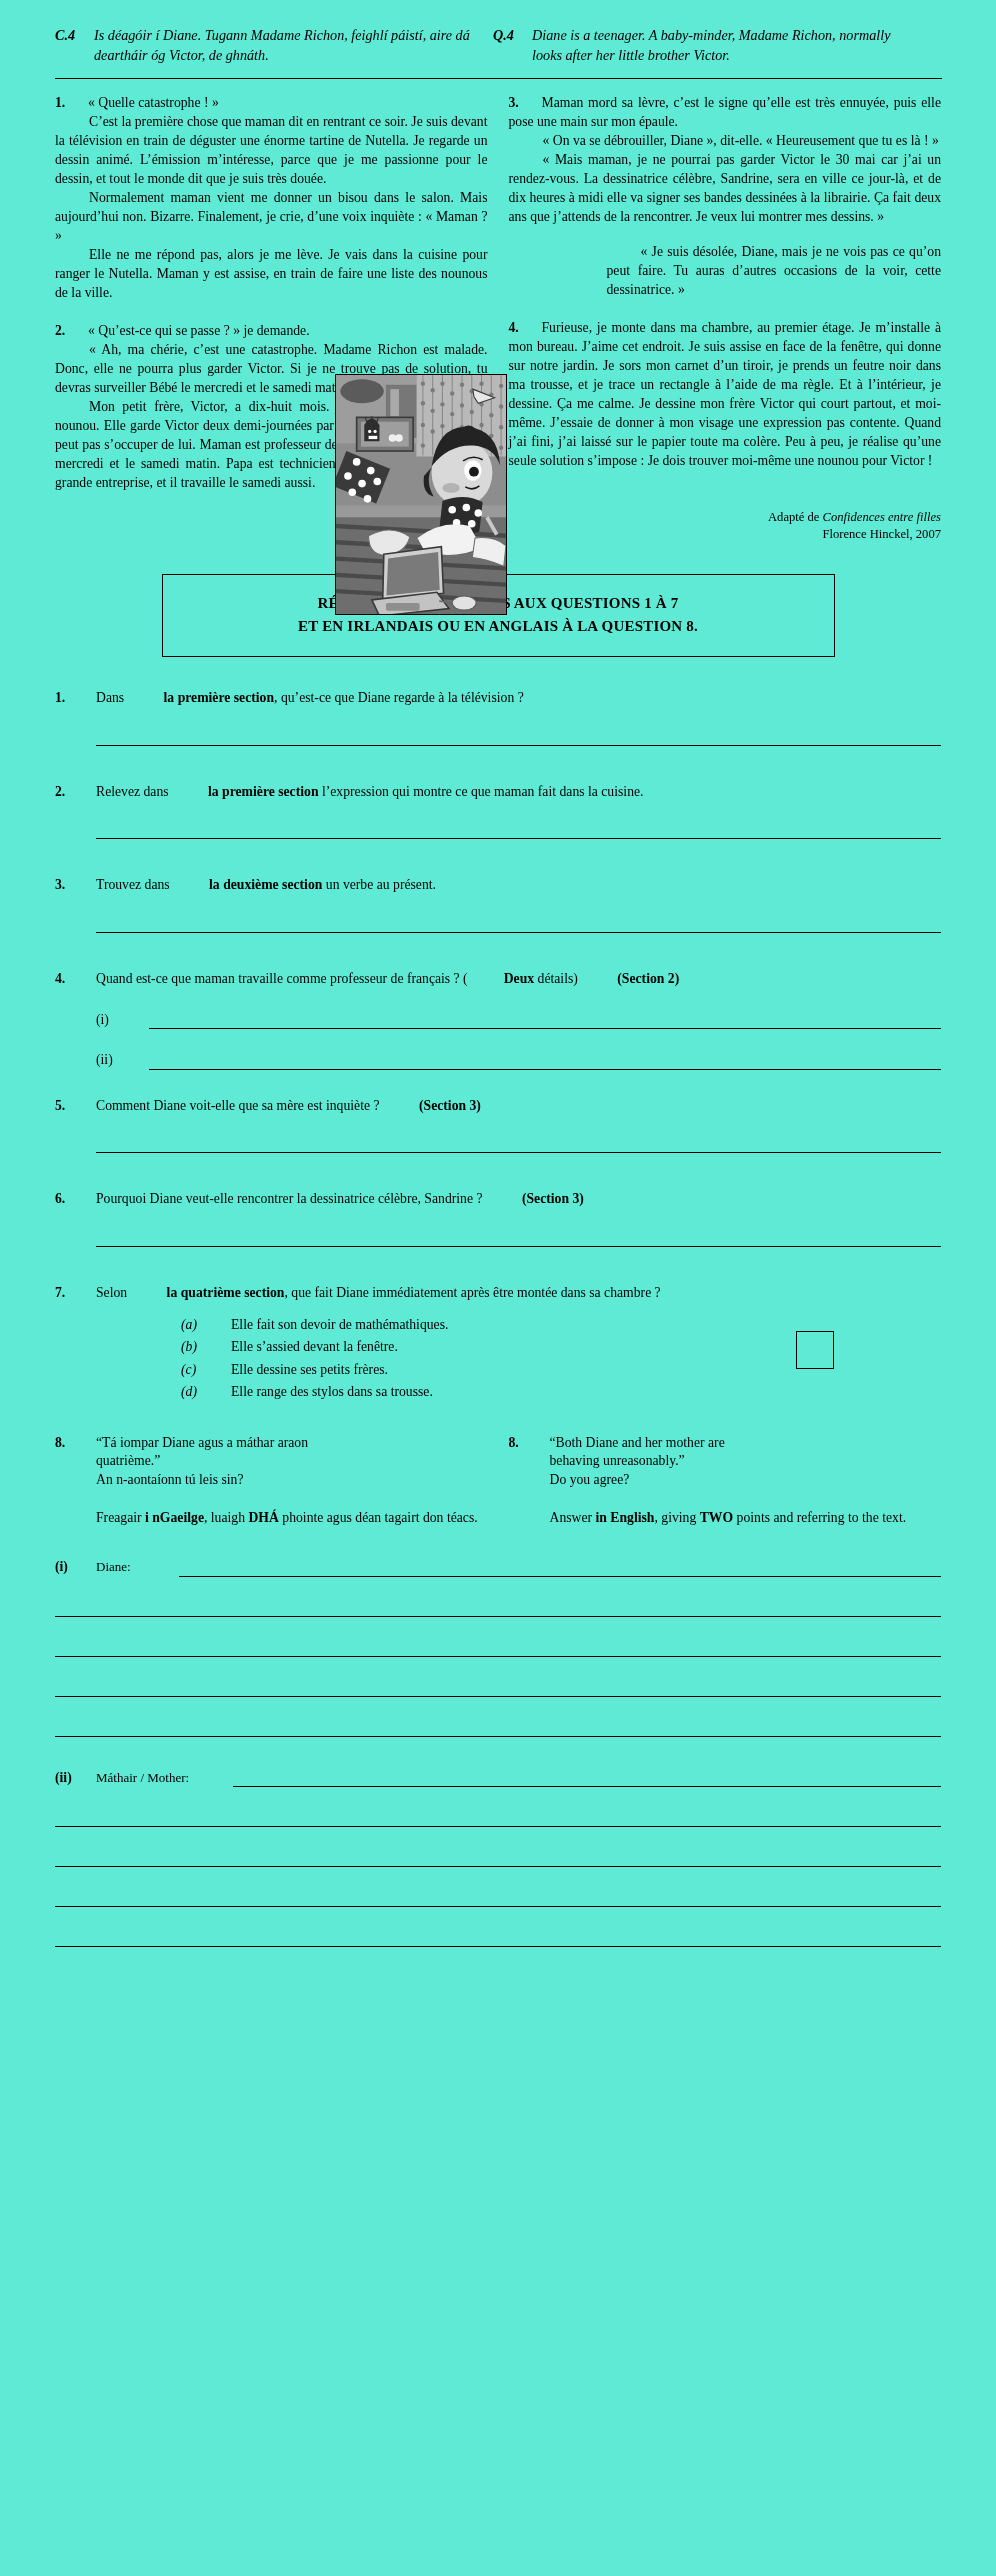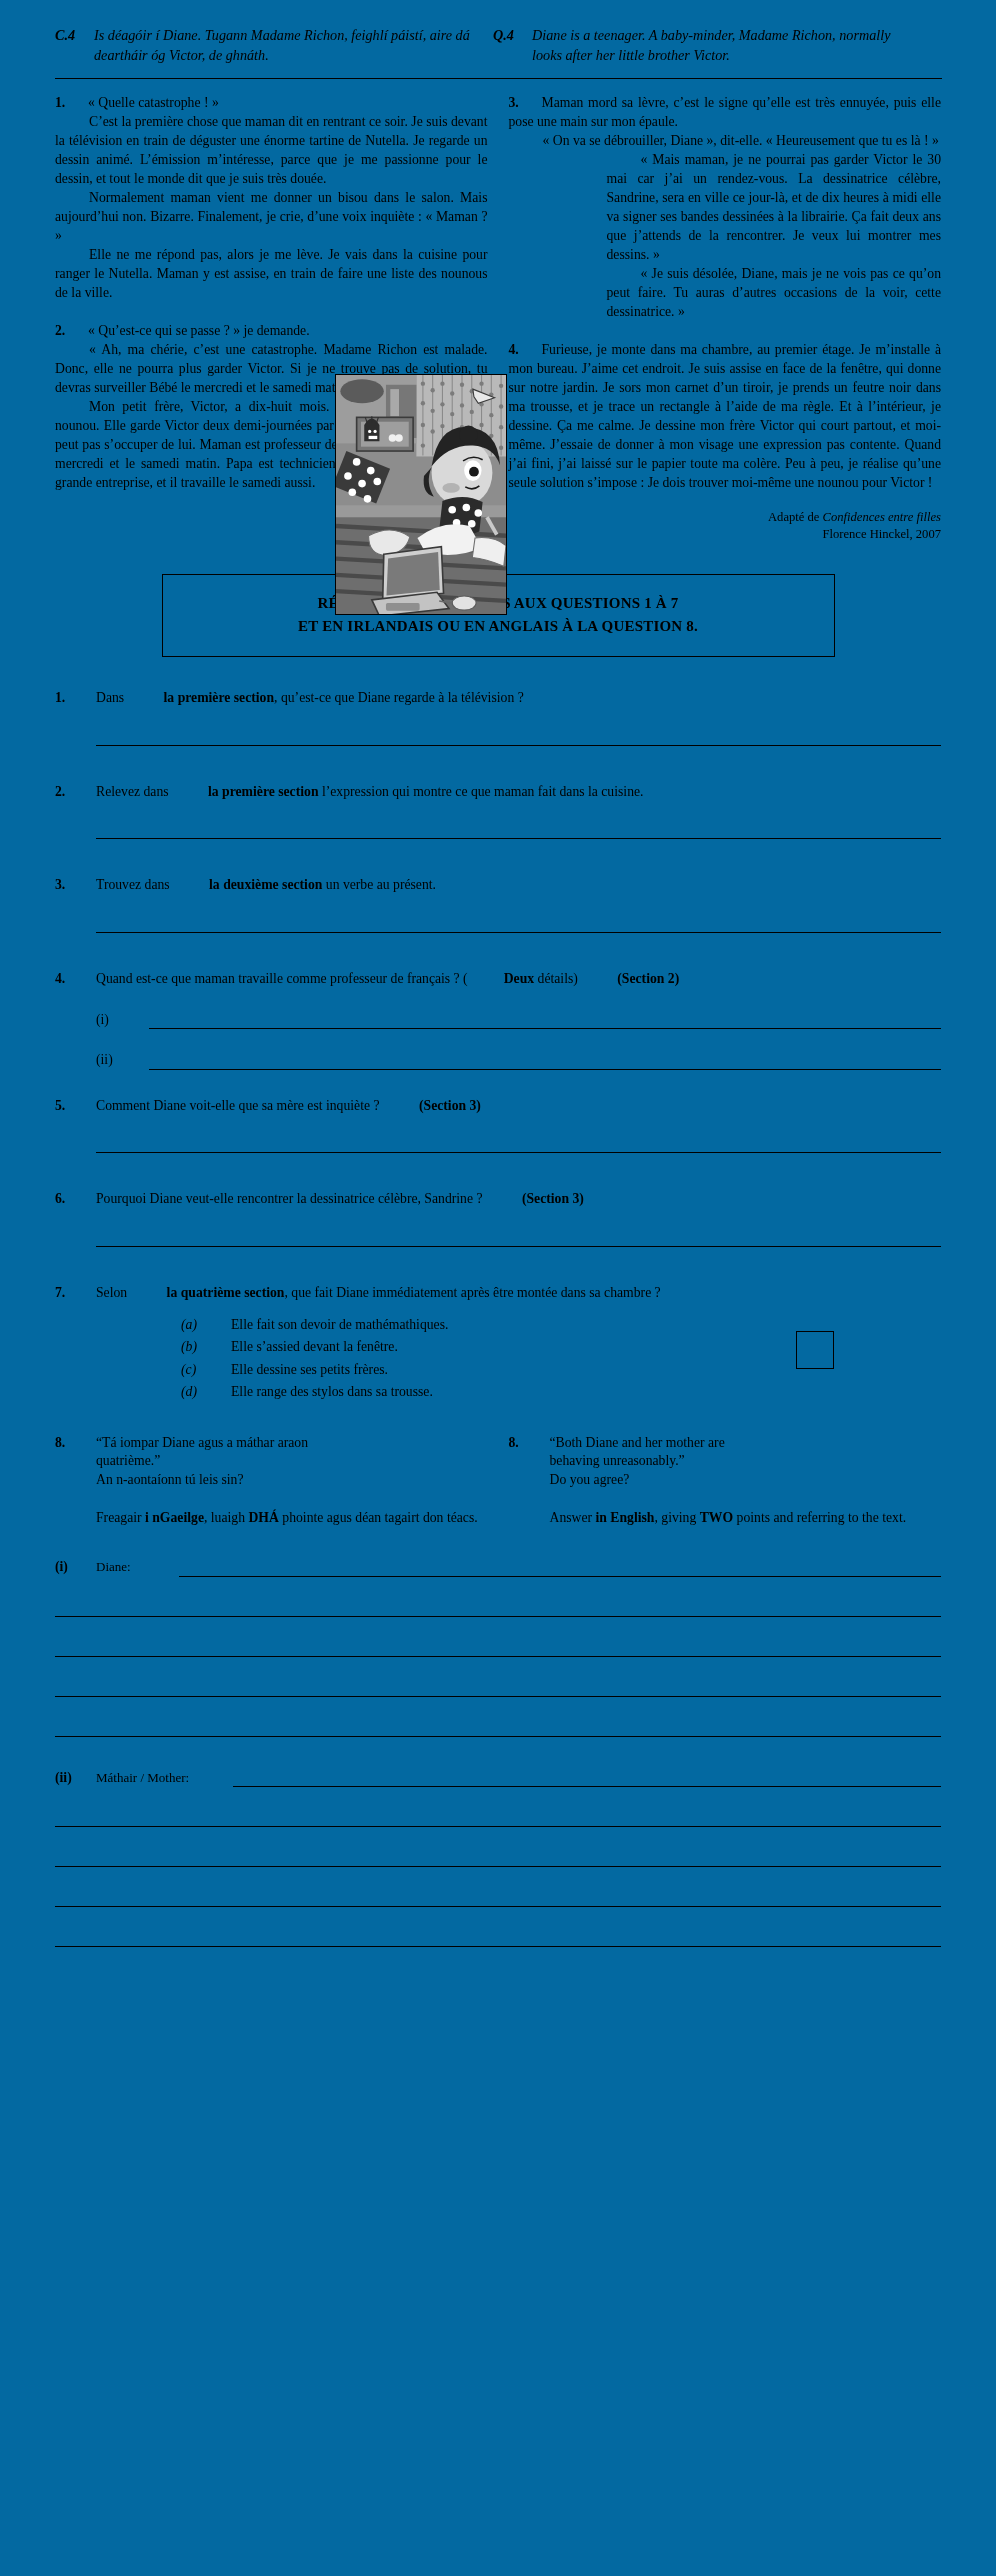--- a/index.html
+++ b/index.html
@@ -8,21 +8,21 @@
     background: #ffffff;
   }
   body {
     font-family: "Liberation Serif", "DejaVu Serif", serif;
     color: #000000;
   }
   #page {
     position: relative;
     width: 996px;
     height: 2576px;
-    background: #0369a1;
+    background: #5eead4;
     box-sizing: border-box;
     padding: 0;
     overflow: hidden;
   }
 
   
   .header {
     display: flex;
     padding: 25px 55px 0 55px;
     gap: 0;
@@ -291,22 +291,22 @@
           <p class="first-line-head"><span class="num">2.</span><span>« Qu’est-ce qui se passe ? » je demande.</span></p>
           <p>« Ah, ma chérie, c’est une catastrophe.  Madame Richon est malade.  Donc, elle ne pourra plus garder Victor.  Si je ne trouve pas de solution, tu devras surveiller Bébé le mercredi et le samedi matin. »</p>
           <p>Mon petit frère, Victor, a dix-huit mois.  Madame Richon, c’est sa nounou.  Elle garde Victor deux demi-journées par semaine, quand Maman ne peut pas s’occuper de lui.  Maman est professeur de français, et elle travaille le mercredi et le samedi matin.  Papa est technicien en informatique dans une grande entreprise, et il travaille le samedi aussi.</p>
         </div>
       </div>
 
       <div class="col">
         <div class="para">
           <p class="first-line-head"><span class="num">3.</span><span>Maman mord sa lèvre, c’est le signe qu’elle est très ennuyée, puis elle pose une main sur mon épaule.</span></p>
           <p>« On va se débrouiller, Diane », dit-elle.  « Heureusement que tu es là ! »</p>
-          <p style="margin-left:98px;">« Mais maman, je ne pourrai pas garder Victor le 30 mai car j’ai un rendez-vous.  La dessinatrice célèbre, Sandrine, sera en ville ce jour-là, et de dix heures à midi elle va signer ses bandes dessinées à la librairie.  Ça fait deux ans que j’attends de la rencontrer.  Je veux lui montrer mes dessins. »</p>
-          <p style="margin-left:98px;">« Je suis désolée, Diane, mais je ne vois pas ce qu’on peut faire.  Tu auras d’autres occasions de la voir, cette dessinatrice. »</p>
+          <p style="">« Mais maman, je ne pourrai pas garder Victor le 30 mai car j’ai un rendez-vous.  La dessinatrice célèbre, Sandrine, sera en ville ce jour-là, et de dix heures à midi elle va signer ses bandes dessinées à la librairie.  Ça fait deux ans que j’attends de la rencontrer.  Je veux lui montrer mes dessins. »</p>
+          <p style="margin-left:98px;margin-top:16px;">« Je suis désolée, Diane, mais je ne vois pas ce qu’on peut faire.  Tu auras d’autres occasions de la voir, cette dessinatrice. »</p>
         </div>
         <div class="para" style="margin-top:18.6px;">
           <p class="first-line-head"><span class="num">4.</span><span>Furieuse, je monte dans ma chambre, au premier étage.  Je m’installe à mon bureau.  J’aime cet endroit.  Je suis assise en face de la fenêtre, qui donne sur notre jardin.  Je sors mon carnet d’un tiroir, je prends un feutre noir dans ma trousse, et je trace un rectangle à l’aide de ma règle.  Et à l’intérieur, je dessine.  Ça me calme.  Je dessine mon frère Victor qui court partout, et moi-même.  J’essaie de donner à mon visage une expression pas contente.  Quand j’ai fini, j’ai laissé sur le papier toute ma colère.  Peu à peu, je réalise qu’une seule solution s’impose : Je dois trouver moi-même une nounou pour Victor !</span></p>
         </div>
       </div>
     </div>
 
     <div class="illus" id="illus-main">
       <svg class="illus-inner" viewBox="0 0 313 440" preserveAspectRatio="none">
         <rect x="0" y="0" width="313" height="440" fill="#8d8d8d"></rect>

